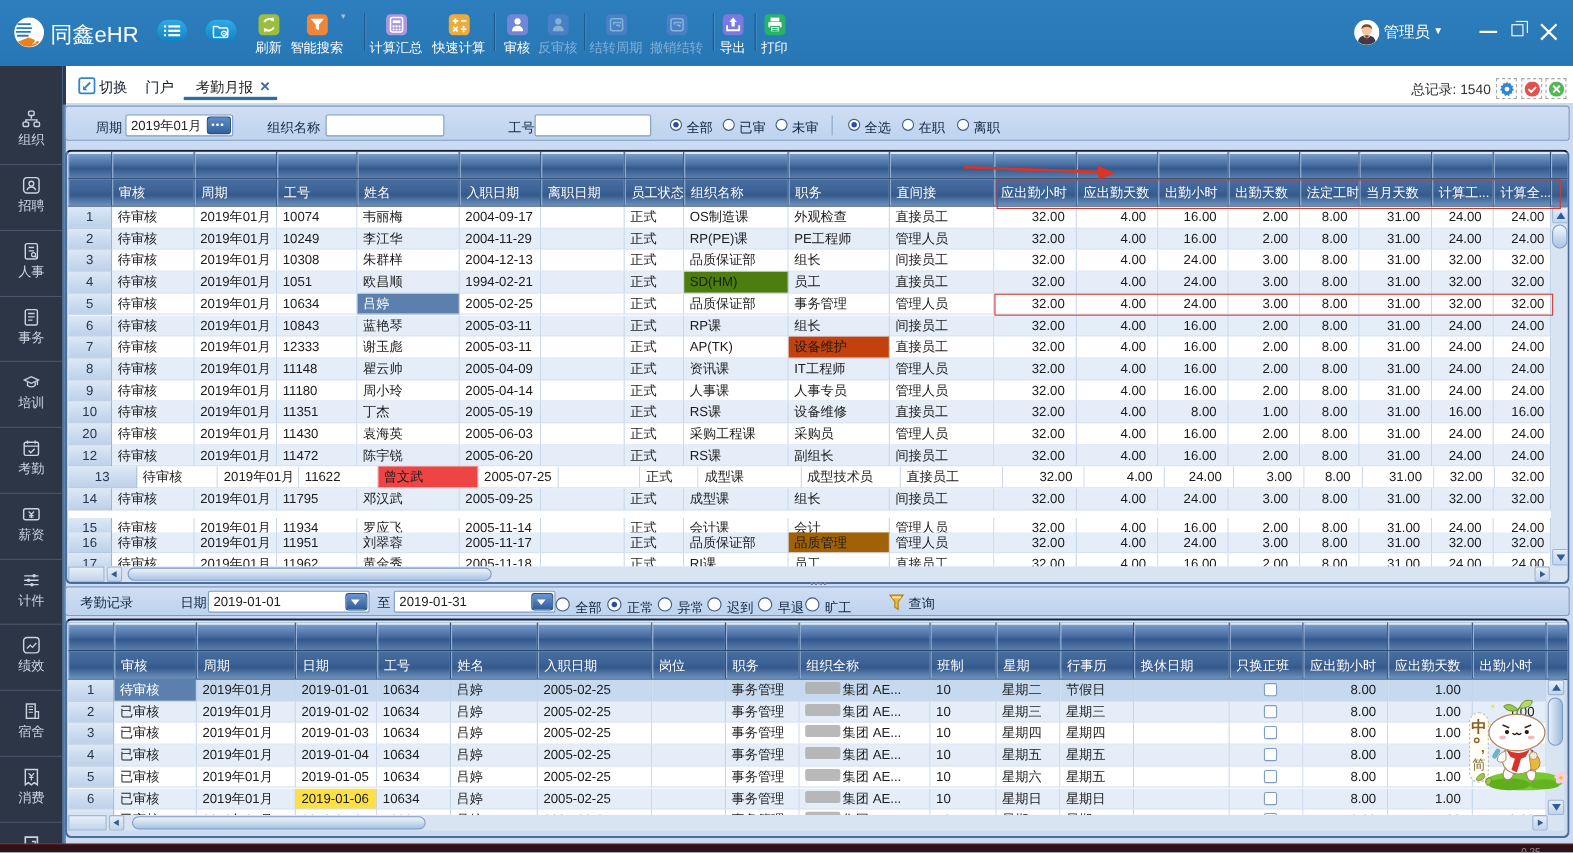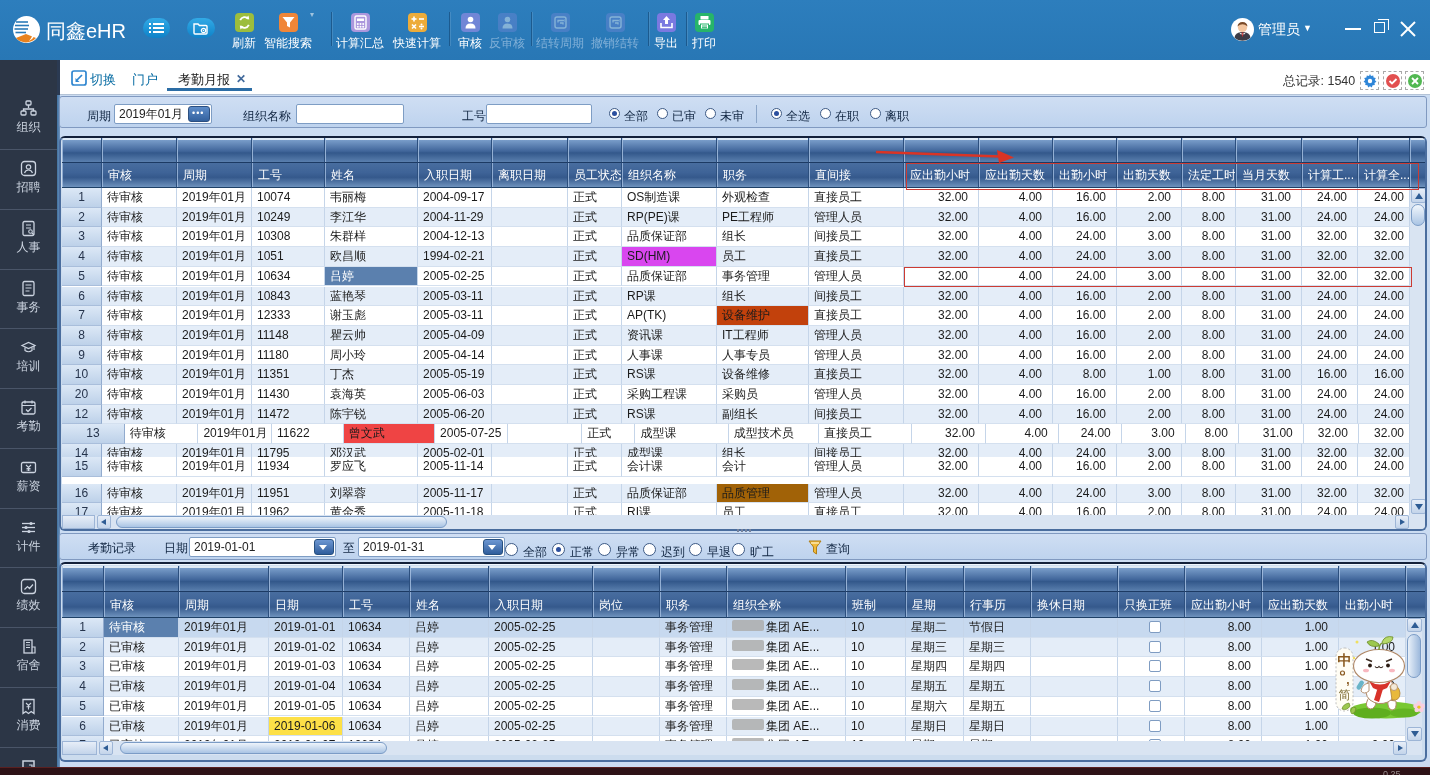--- a/index.html
+++ b/index.html
@@ -13,21 +13,21 @@
 .dis{opacity:.42;}
 
 #sidebar{left:0;top:60px;width:57px;height:707px;background:#2c3646;}
 #sidebar .item{position:absolute;left:0;width:57px;}
 #sidebar .lbl{position:absolute;top:30px;width:57px;text-align:center;font-size:12px;color:#ccd4e0;}
 #sidebar .sep{position:absolute;left:0;width:57px;height:1px;background:#4a5568;}
 #sideedge{left:57px;top:60px;width:3px;height:707px;background:linear-gradient(90deg,#40709f,#6f95bf);}
 
 #tabbar{left:60px;top:60px;width:1370px;height:35px;background:#fff;}
 #tabhair{left:0;top:34px;width:1370px;height:1px;background:#b4c3d6;}
-.tabtxt{position:absolute;top:11px;font-size:13px;color:#0369a1;}
+.tabtxt{position:absolute;top:11px;font-size:13px;color:#0f172a;}
 
 .fbar{background:linear-gradient(180deg,#cfdef3,#bed3ee);border:1px solid #8099c0;border-radius:3px;}
 .flabel{position:absolute;font-size:12px;color:#0f2440;white-space:nowrap;}
 .finput{position:absolute;background:#fff;border:1px solid #7e9dc4;border-radius:2px;font-size:12px;color:#222;padding-left:4px;line-height:18px;}
 .radio{position:absolute;width:11px;height:11px;border-radius:50%;background:#fff;border:1px solid #3d5a85;}
 .radio.on:after{content:"";position:absolute;left:2px;top:2px;width:5px;height:5px;border-radius:50%;background:#2b4f9e;}
 
 .tblbox{position:absolute;border:2px solid #4a6d9e;border-top:2px solid #12203a;border-radius:6px;background:#ccdcee;overflow:hidden;box-shadow:inset 0 1px 0 #eef5fc;}
 .trow{position:absolute;display:flex;}
 .hc{height:100%;background:linear-gradient(180deg,#486d9f 0%,#3e6397 40%,#35598c 60%,#6e92bd 100%);border-right:1px solid #2c4f7e;border-bottom:1px solid #1e4066;box-shadow:inset 1px 0 0 rgba(170,195,228,.75);color:#fff;font-size:12px;line-height:24px;padding-left:6px;white-space:nowrap;overflow:hidden;}
@@ -459,21 +459,21 @@
 </div>
 <div class="trow" style="left:0;top:59.1px;width:1348px;height:19.7px">
 <div class="rn" style="width:40px;line-height:19px">4</div>
 <div class="td" style="width:75px;background:#e4edf8;line-height:19px">待审核</div>
 <div class="td" style="width:75px;background:#e4edf8;line-height:19px">2019年01月</div>
 <div class="td" style="width:73px;background:#e4edf8;line-height:19px">1051</div>
 <div class="td" style="width:93px;background:#e4edf8;line-height:19px">欧昌顺</div>
 <div class="td" style="width:74px;background:#e4edf8;line-height:19px">1994-02-21</div>
 <div class="td" style="width:76px;background:#e4edf8;line-height:19px"></div>
 <div class="td" style="width:54px;background:#e4edf8;line-height:19px">正式</div>
-<div class="td" style="width:95px;background:#d946ef;line-height:19px">SD(HM)</div>
+<div class="td" style="width:95px;background:#4d7c0f;line-height:19px">SD(HM)</div>
 <div class="td" style="width:92px;background:#e4edf8;line-height:19px">员工</div>
 <div class="td" style="width:95px;background:#e4edf8;line-height:19px">直接员工</div>
 <div class="td num" style="width:75px;background:#e4edf8;line-height:19px">32.00</div>
 <div class="td num" style="width:74px;background:#e4edf8;line-height:19px">4.00</div>
 <div class="td num" style="width:64px;background:#e4edf8;line-height:19px">24.00</div>
 <div class="td num" style="width:65px;background:#e4edf8;line-height:19px">3.00</div>
 <div class="td num" style="width:54px;background:#e4edf8;line-height:19px">8.00</div>
 <div class="td num" style="width:66px;background:#e4edf8;line-height:19px">31.00</div>
 <div class="td num" style="width:56px;background:#e4edf8;line-height:19px">32.00</div>
 <div class="td num" style="width:52px;background:#e4edf8;line-height:19px;padding-right:5px">32.00</div>
@@ -666,36 +666,36 @@
 <div class="td num" style="width:66px;background:#ffffff;line-height:19px">31.00</div>
 <div class="td num" style="width:56px;background:#ffffff;line-height:19px">32.00</div>
 <div class="td num" style="width:52px;background:#ffffff;line-height:19px;padding-right:5px">32.00</div>
 </div>
 <div class="trow" style="left:0;top:256.1px;width:1348px;height:19.7px">
 <div class="rn" style="width:40px;line-height:19px">14</div>
 <div class="td" style="width:75px;background:#e4edf8;line-height:19px">待审核</div>
 <div class="td" style="width:75px;background:#e4edf8;line-height:19px">2019年01月</div>
 <div class="td" style="width:73px;background:#e4edf8;line-height:19px">11795</div>
 <div class="td" style="width:93px;background:#e4edf8;line-height:19px">邓汉武</div>
-<div class="td" style="width:74px;background:#e4edf8;line-height:19px">2005-02-01</div>
+<div class="td" style="width:74px;background:#e4edf8;line-height:19px">2005-09-25</div>
 <div class="td" style="width:76px;background:#e4edf8;line-height:19px"></div>
 <div class="td" style="width:54px;background:#e4edf8;line-height:19px">正式</div>
 <div class="td" style="width:95px;background:#e4edf8;line-height:19px">成型课</div>
 <div class="td" style="width:92px;background:#e4edf8;line-height:19px">组长</div>
 <div class="td" style="width:95px;background:#e4edf8;line-height:19px">间接员工</div>
 <div class="td num" style="width:75px;background:#e4edf8;line-height:19px">32.00</div>
 <div class="td num" style="width:74px;background:#e4edf8;line-height:19px">4.00</div>
 <div class="td num" style="width:64px;background:#e4edf8;line-height:19px">24.00</div>
 <div class="td num" style="width:65px;background:#e4edf8;line-height:19px">3.00</div>
 <div class="td num" style="width:54px;background:#e4edf8;line-height:19px">8.00</div>
 <div class="td num" style="width:66px;background:#e4edf8;line-height:19px">31.00</div>
 <div class="td num" style="width:56px;background:#e4edf8;line-height:19px">32.00</div>
 <div class="td num" style="width:52px;background:#e4edf8;line-height:19px;padding-right:5px">32.00</div>
 </div>
-<div class="trow" style="left:0;top:269px;width:1348px;height:20px">
+<div class="trow" style="left:0;top:283px;width:1348px;height:20px">
 <div class="rn" style="width:40px;line-height:19px">15</div>
 <div class="td" style="width:75px;background:#ffffff;line-height:19px">待审核</div>
 <div class="td" style="width:75px;background:#ffffff;line-height:19px">2019年01月</div>
 <div class="td" style="width:73px;background:#ffffff;line-height:19px">11934</div>
 <div class="td" style="width:93px;background:#ffffff;line-height:19px">罗应飞</div>
 <div class="td" style="width:74px;background:#ffffff;line-height:19px">2005-11-14</div>
 <div class="td" style="width:76px;background:#ffffff;line-height:19px"></div>
 <div class="td" style="width:54px;background:#ffffff;line-height:19px">正式</div>
 <div class="td" style="width:95px;background:#ffffff;line-height:19px">会计课</div>
 <div class="td" style="width:92px;background:#ffffff;line-height:19px">会计</div>
@@ -767,21 +767,21 @@
 <div class="arrow" style="left:1339px;top:380.5px;border-top:3.5px solid transparent;border-bottom:3.5px solid transparent;border-left:5px solid #2e5c94"></div>
 </div>
 <svg class="abs" style="left:874px;top:145px" width="145" height="20" viewBox="0 0 145 20">
 <line x1="2" y1="7" x2="126" y2="11.5" stroke="#da3425" stroke-width="2.4"></line>
 <path d="M140 12.5 L123 5 L125 18 Z" fill="#da3425"></path>
   </svg>
 <div class="abs" style="left:906px;top:163px;width:513px;height:27px;border:1px solid #cc3b33"></div>
 <div class="abs" style="left:904px;top:267px;width:508px;height:20px;border:1px solid #cc3b33"></div>
 <div class="abs" style="left:735px;top:529px;width:16px;height:3px;background:radial-gradient(circle 1.2px at 3px 1.5px,#76839d 99%,transparent),radial-gradient(circle 1.2px at 7px 1.5px,#76839d 99%,transparent),radial-gradient(circle 1.2px at 11px 1.5px,#76839d 99%,transparent),radial-gradient(circle 1.2px at 15px 1.5px,#76839d 99%,transparent)"></div>
 <div class="abs fbar" style="left:59px;top:533px;width:1368px;height:27px"></div>
-<div class="flabel" style="left:88px;top:540px">考勤记录</div>
+<div class="flabel" style="left:73px;top:540px">考勤记录</div>
 <div class="flabel" style="left:164px;top:540px">日期</div>
 <div class="finput" style="left:189px;top:537px;width:147px;height:20px">2019-01-01</div>
 <div class="abs" style="left:314px;top:539px;width:20px;height:16px;background:linear-gradient(180deg,#6d97d2,#2f5d9c);border:1px solid #27507f;border-radius:3px"></div>
 <div class="arrow" style="left:319px;top:545px;border-left:4.5px solid transparent;border-right:4.5px solid transparent;border-top:5px solid #fff"></div>
 <div class="flabel" style="left:343px;top:540px">至</div>
 <div class="finput" style="left:358px;top:537px;width:147px;height:20px">2019-01-31</div>
 <div class="abs" style="left:483px;top:539px;width:20px;height:16px;background:linear-gradient(180deg,#6d97d2,#2f5d9c);border:1px solid #27507f;border-radius:3px"></div>
 <div class="arrow" style="left:488px;top:545px;border-left:4.5px solid transparent;border-right:4.5px solid transparent;border-top:5px solid #fff"></div>
 <div class="radio" style="left:505px;top:543px;width:13px;height:13px"></div>
 <div class="flabel" style="left:523px;top:544px">全部</div>

